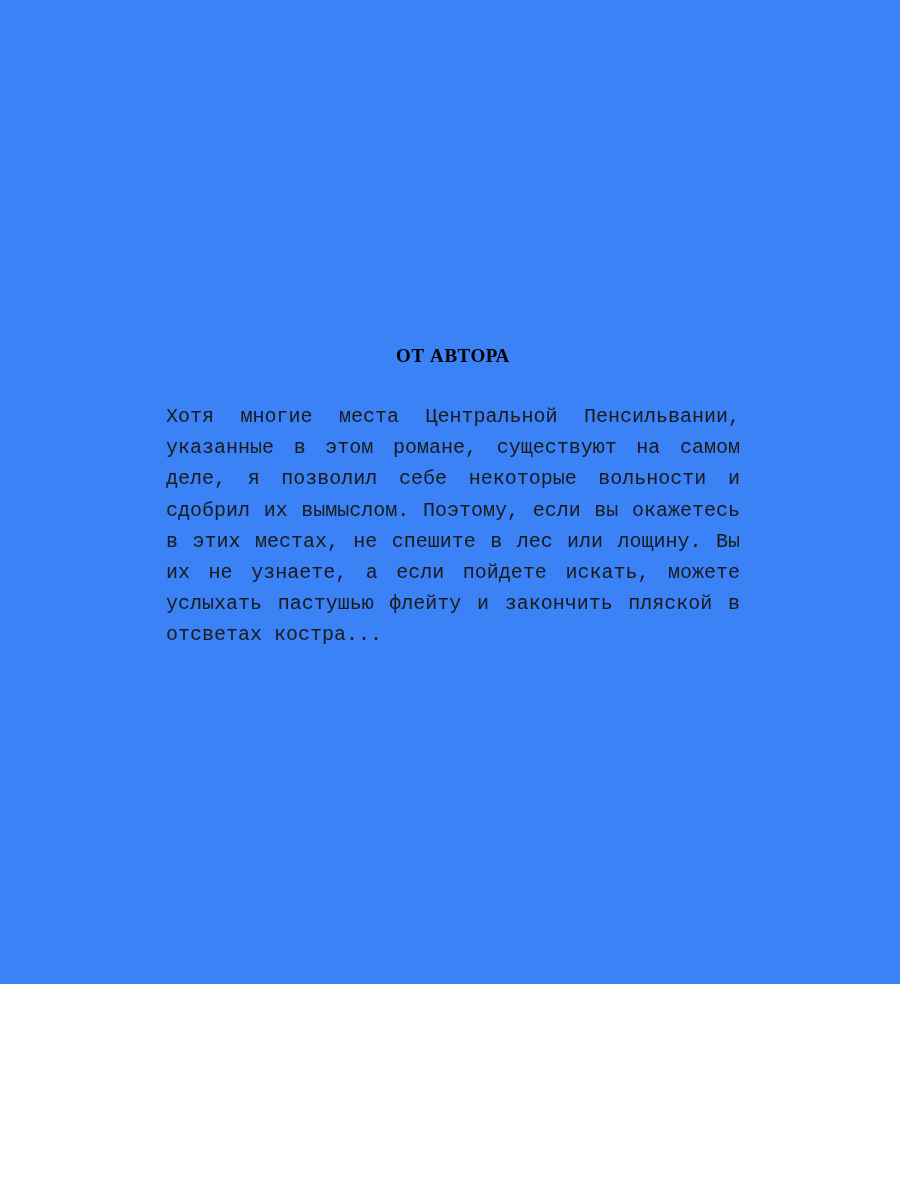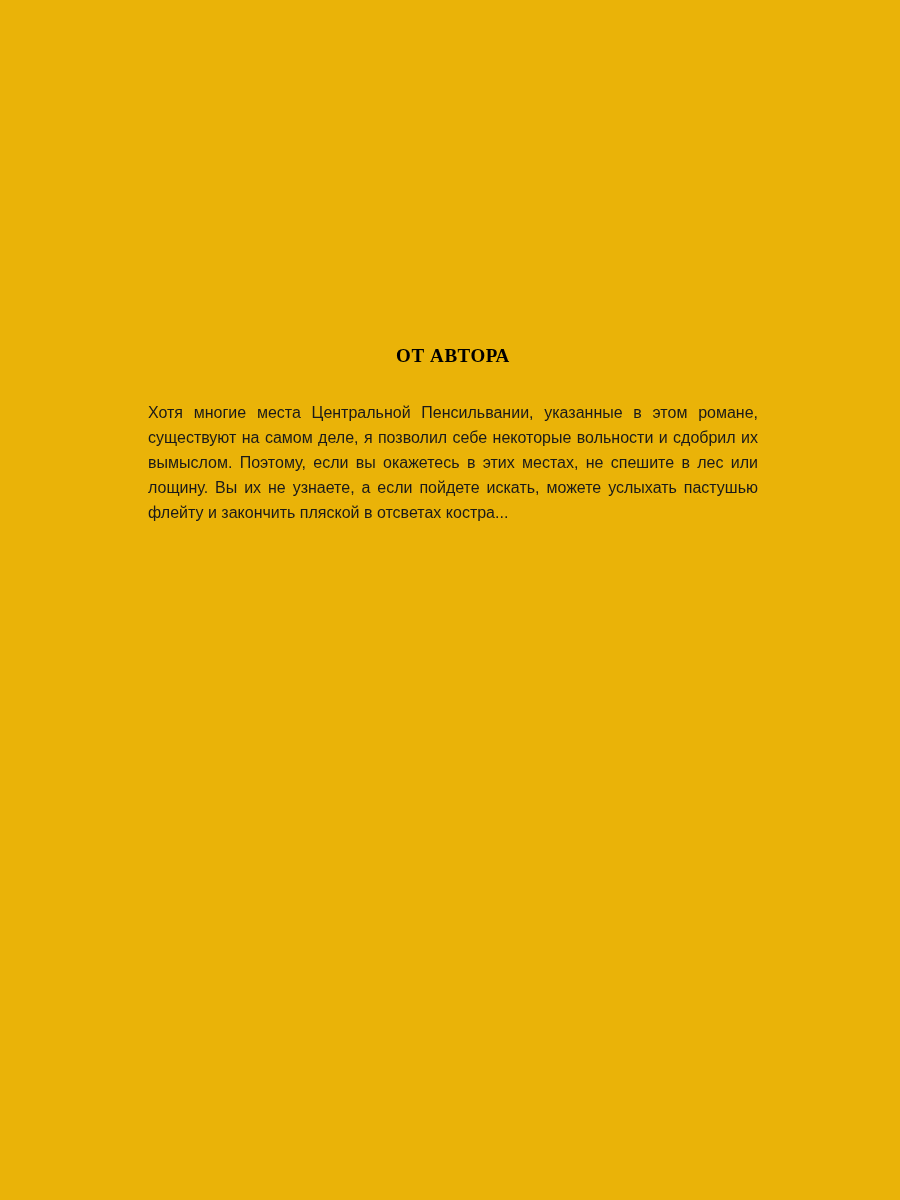--- a/index.html
+++ b/index.html
@@ -10,47 +10,47 @@
     width: 900px;
     height: 1200px;
     background: #ffffff;
     font-family: "Liberation Serif", serif;
     color: #111111;
     overflow: hidden;
   }
   .page {
     position: relative;
     width: 900px;
-    height: 1200px;
-    background: #eab308;
+    height: 984px;
+    background: #3b82f6;
     box-sizing: border-box;
   }
   .content-block {
     position: absolute;
     left: 148px;
     top: 345px;
     width: 610px;
   }
   .section-title {
     font-family: "Liberation Serif", serif;
     font-weight: bold;
     font-size: 19px;
     letter-spacing: 0.6px;
     text-align: center;
     color: #000000;
     margin: 0 0 34px 0;
   }
   .body-paragraph {
-    font-family: Liberation Sans, sans-serif;
-    font-size: 16px;
+    font-family: Liberation Mono, monospace;
+    font-size: 20px;
     line-height: 1.56;
     color: #1a1a1a;
     text-align: justify;
     text-justify: inter-word;
-    margin: 0;
+    margin: 18px;
     text-indent: 0;
   }
   .body-paragraph.last-line-tight {
     hyphens: none;
   }
 </style>
 </head>
 <body>
 
 <div class="page">

